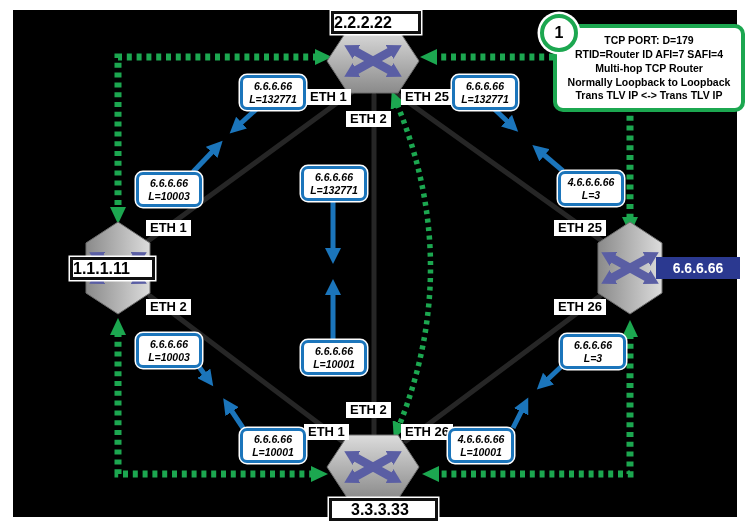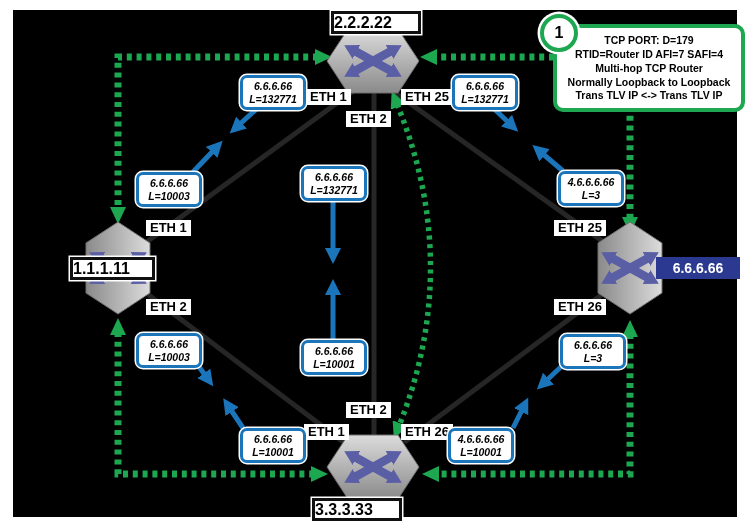--- a/index.html
+++ b/index.html
@@ -115,21 +115,21 @@
       <g>
         <line class="xline" x1="-20" y1="-11" x2="20" y2="11" marker-start="url(#pa)" marker-end="url(#pa)"></line>
         <line class="xline" x1="-20" y1="11" x2="20" y2="-11" marker-start="url(#pa)" marker-end="url(#pa)"></line>
       </g>
     </g>
   </svg>
 
   <div class="namebox" style="left:331px;top:11px;width:84px;">2.2.2.22</div>
   <div class="namebox" style="left:31px;top:257px;width:79px;margin-left:39px;">1.1.1.11</div>
   <div class="navybox" style="left:656px;top:257px;width:84px;">6.6.6.66</div>
-  <div class="namebox" style="left:312px;top:498px;width:84px;">3.3.3.33</div>
+  <div class="namebox" style="left:329px;top:498px;width:84px;padding-left:19px;">3.3.3.33</div>
 
   <div class="eth" style="left:306px;top:89px;">ETH 1</div>
   <div class="eth" style="left:401px;top:89px;">ETH 25</div>
   <div class="eth" style="left:346px;top:111px;">ETH 2</div>
   <div class="eth" style="left:146px;top:220px;">ETH 1</div>
   <div class="eth" style="left:146px;top:299px;">ETH 2</div>
   <div class="eth" style="left:554px;top:220px;">ETH 25</div>
   <div class="eth" style="left:554px;top:299px;">ETH 26</div>
   <div class="eth" style="left:304px;top:424px;">ETH 1</div>
   <div class="eth" style="left:346px;top:402px;">ETH 2</div>

